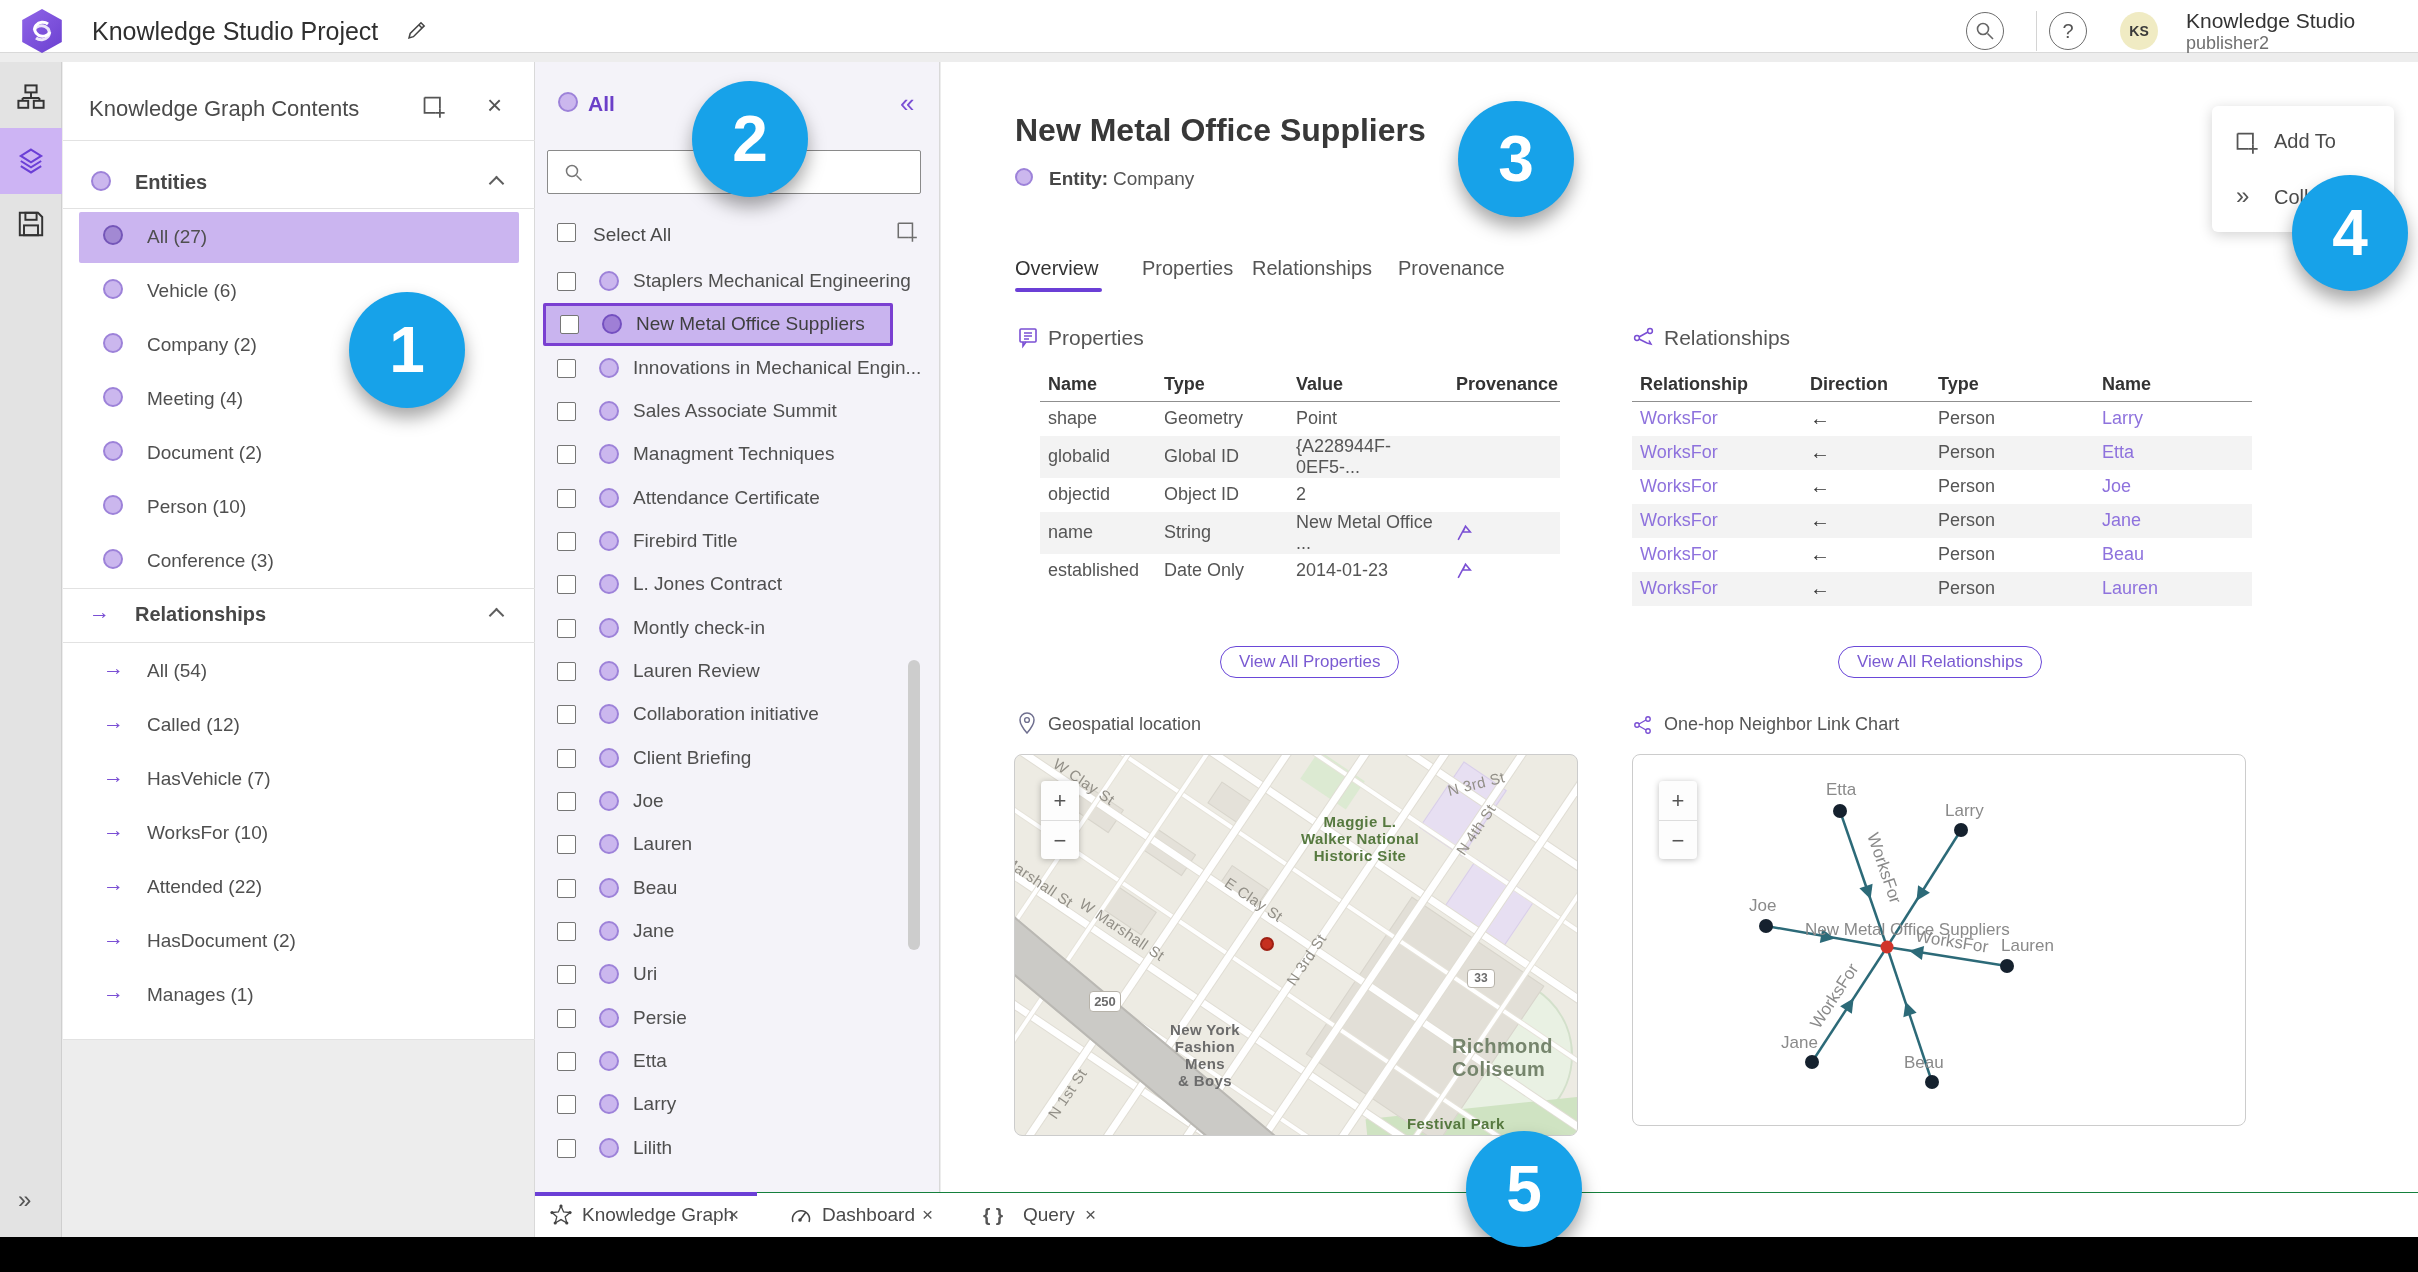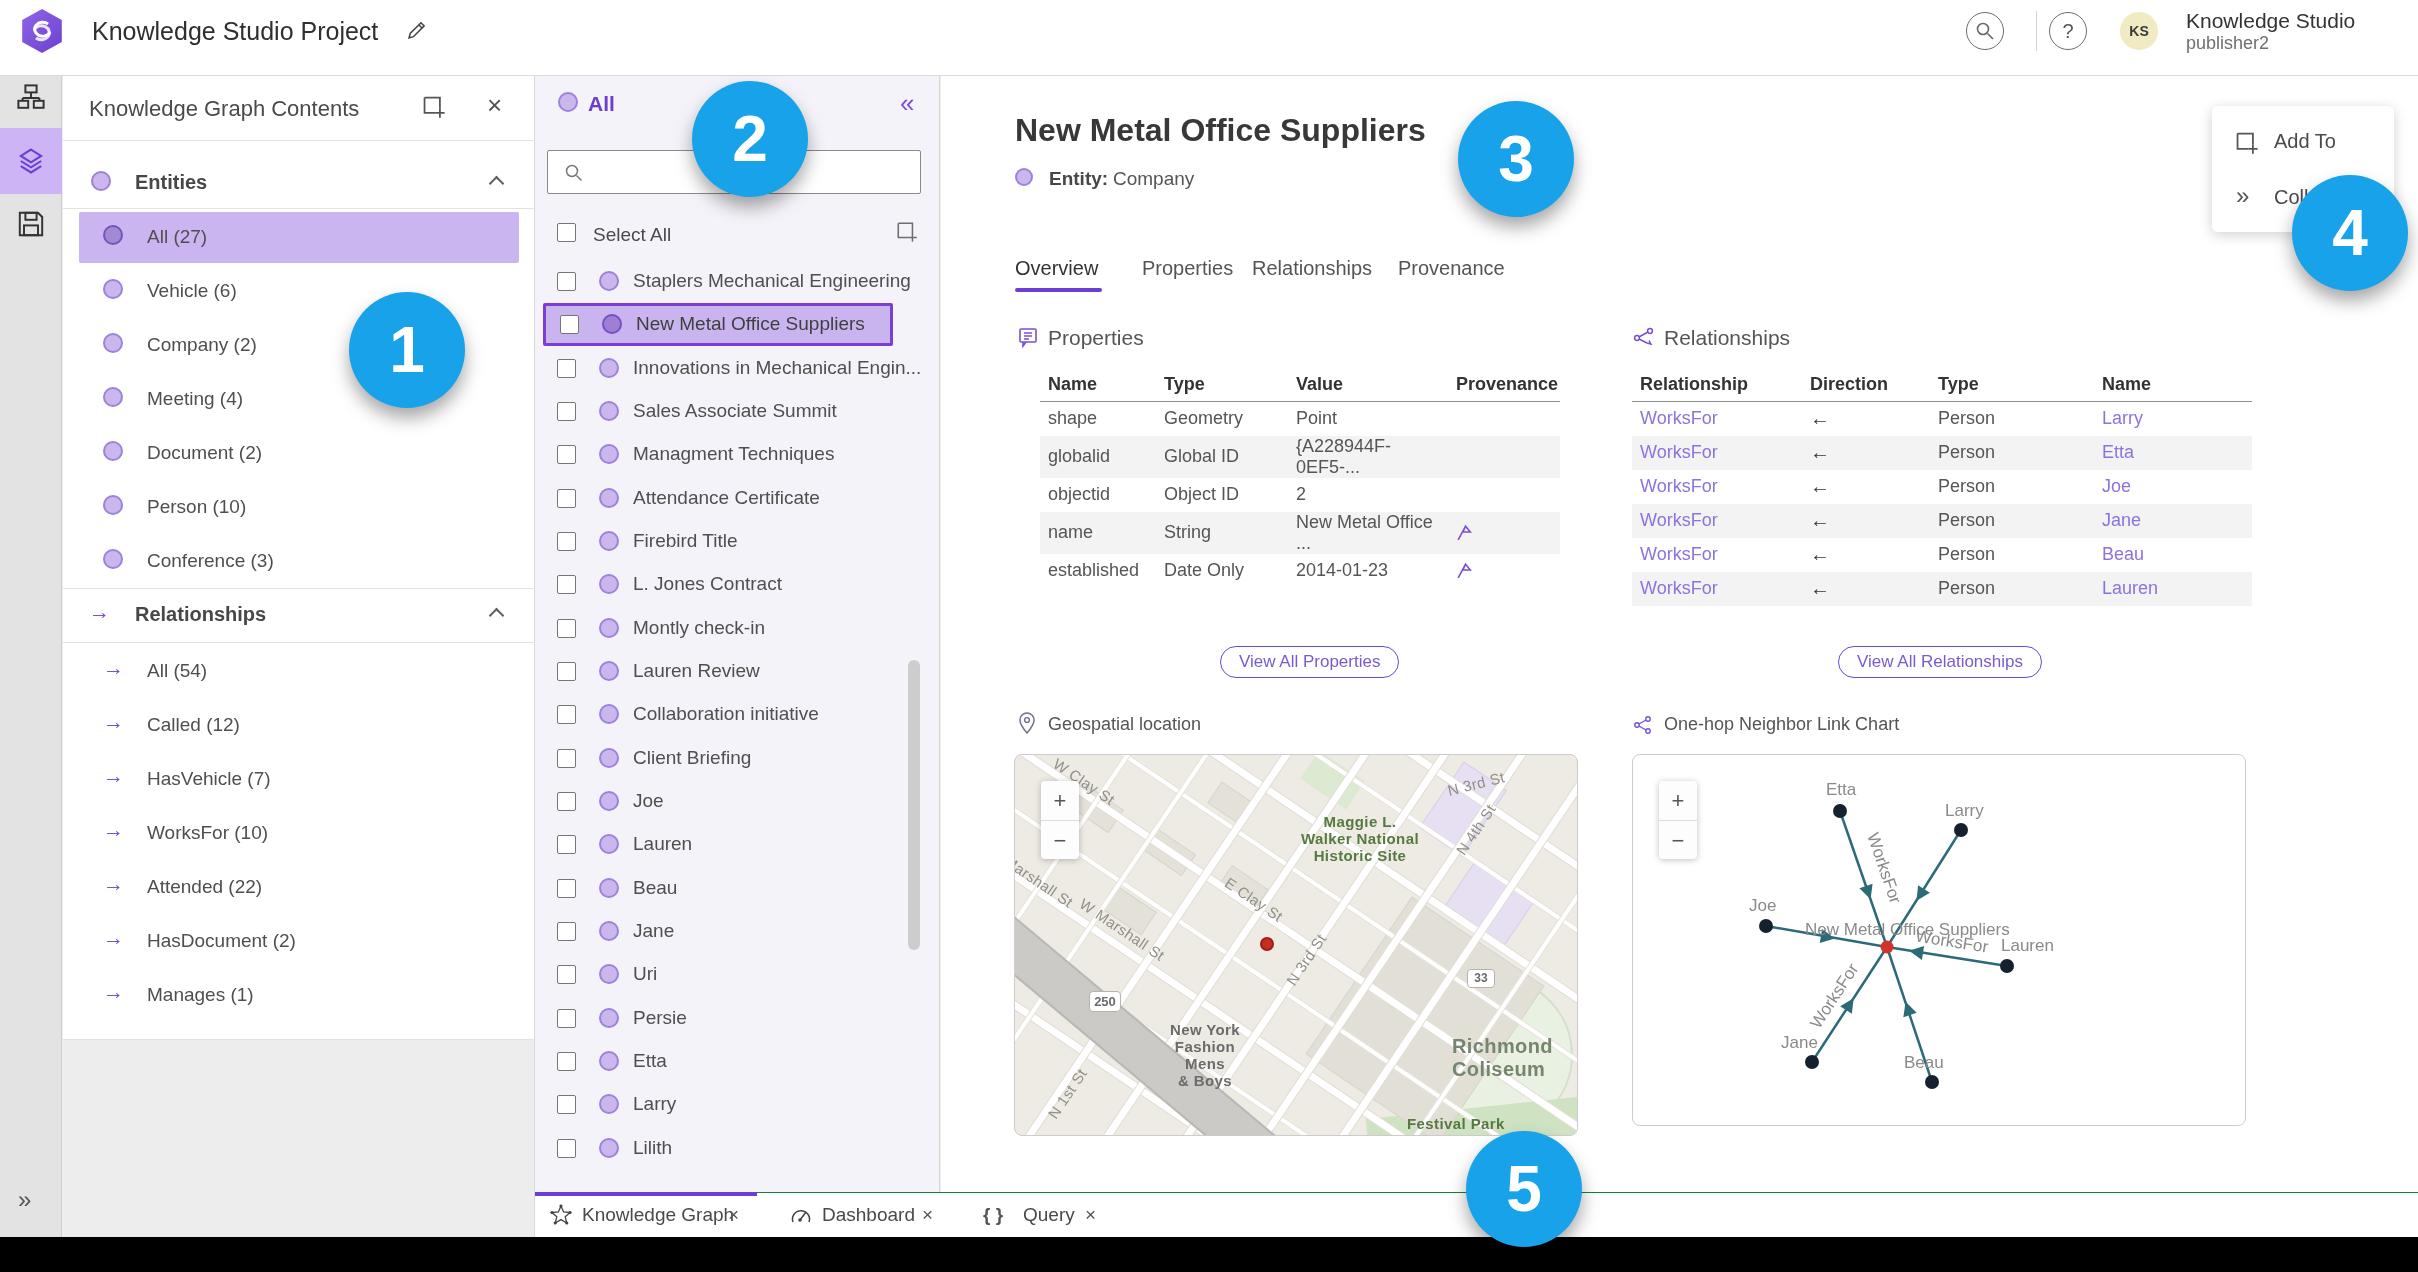--- a/index.html
+++ b/index.html
@@ -2,21 +2,21 @@
 <html><head>
 <meta charset="utf-8">
 <style>
   * { margin:0; padding:0; box-sizing:border-box; }
   html,body { width:2418px; height:1272px; overflow:hidden; }
   body { font-family:"Liberation Sans", sans-serif; color:#4a4a4a; background:#ededed; }
   #app { position:relative; width:2418px; height:1272px; background:#ededed; }
   .abs { position:absolute; }
 
   
-  #topbar { position:absolute; left:0; top:0; width:2418px; height:76px; background:#fff; border-bottom:1px solid #d9d9d9; z-index:30; }
+  #topbar { position:absolute; left:0; top:0; width:2418px; height:53px; background:#fff; border-bottom:1px solid #d9d9d9; z-index:30; }
   #logo { position:absolute; left:20px; top:9px; width:44px; height:44px; background:linear-gradient(135deg,#9166e8,#6a3fd0); clip-path:polygon(50% 0,95% 25%,95% 75%,50% 100%,5% 75%,5% 25%); }
   #logo svg { position:absolute; left:8px; top:8px; }
   #topbar-title { position:absolute; left:92px; top:17px; font-size:25px; color:#2f2f2f; }
   #edit-pencil { position:absolute; left:404px; top:19px; width:24px; height:24px; cursor:pointer; }
   .circle-btn { position:absolute; top:12px; width:38px; height:38px; border:1.5px solid #6d6d6d; border-radius:50%; color:#555; text-align:center; line-height:36px; font-size:20px; background:#fff; }
   #topbar-divider { position:absolute; left:2036px; top:11px; width:1px; height:40px; background:#d4d4d4; }
   #avatar { position:absolute; left:2120px; top:12px; width:38px; height:38px; border-radius:50%; background:#f0ebc3; color:#3a3a3a; font-size:14px; font-weight:bold; text-align:center; line-height:38px; }
   #account { position:absolute; left:2186px; top:9px; line-height:1.15; }
   #account .name { font-size:21px; color:#333; }
   #account .role { font-size:18px; color:#6f6f6f; }

